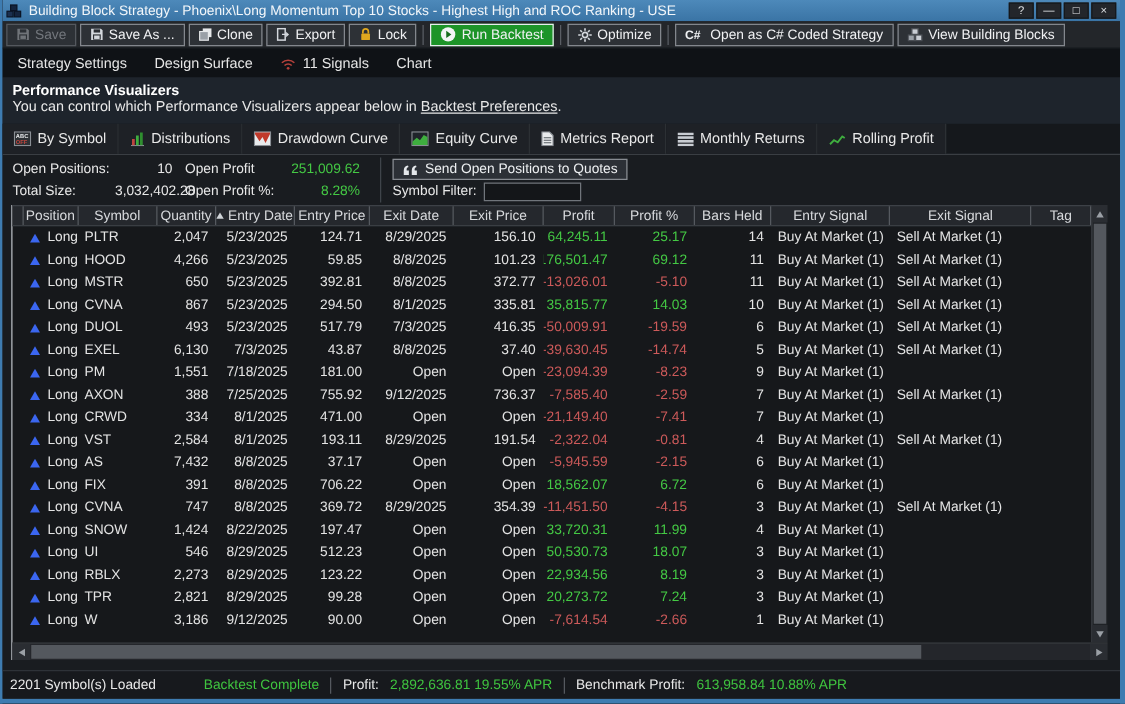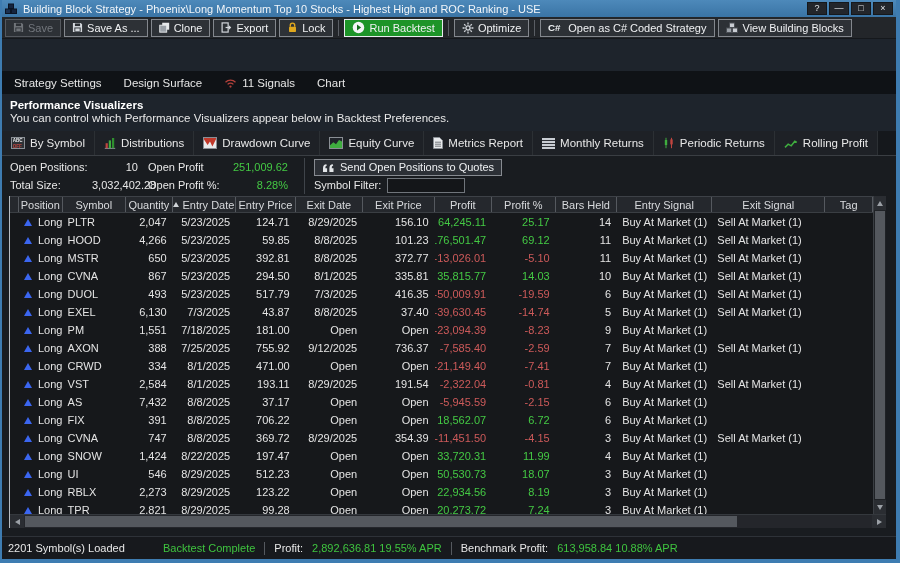--- a/index.html
+++ b/index.html
@@ -15,28 +15,28 @@
   .win-ctl{ width:20px; height:13px; background:#23262b; border:1px solid #15181c; color:#e0e3e6; font-size:9px; line-height:11px; text-align:center; cursor:default;}
   .icon{ display:inline-flex; align-items:center; justify-content:center; }
   
   .toolbar{ height:22px; background:#23262a; display:flex; align-items:center; padding:0 3px; gap:3px; flex:0 0 auto; border-bottom:1px solid #15181c;}
   .tb-btn{ height:18px; display:inline-flex; align-items:center; gap:4px; padding:0 7px; background:#2d3136; border:1px solid #83878d; color:#f0f1f3; font-size:11px; white-space:nowrap; font-family:inherit; cursor:default;}
   .tb-btn.disabled{ color:#73777d; border-color:#54585e; }
   .tb-btn.disabled .icon{ opacity:.4; }
   .tb-btn.primary{ background:#1d9428; border-color:#e8ebee; }
   .tb-sep{ width:1px; height:16px; background:#5a5e64; margin:0 2px; }
   
-  .main-tabs{ height:23px; background:#0f1216; display:flex; align-items:stretch; padding-left:1px; flex:0 0 auto;margin-top:32px;}
+  .main-tabs{ height:23px; background:#0f1216; display:flex; align-items:stretch; padding-left:1px; flex:0 0 auto;}
   .main-tab{ display:flex; align-items:center; gap:5px; padding:0 11px; font-size:11.5px; color:#e6e6e6; white-space:nowrap; cursor:default;}
   .main-tab.selected{ background:#2f343a; }
   
   .content{ flex:1; display:flex; flex-direction:column; background:#1e242c; padding-top:5px; min-height:0;}
   .pv-heading{ font-size:11.5px; font-weight:bold; color:#ffffff; margin:0 0 1px 8px; }
   .pv-sub{ font-size:11.5px; color:#e8e8e8; margin-left:8px; }
-  .pv-sub a{ color:#e8e8e8; cursor:pointer;}
+  .pv-sub a{ color:#e8e8e8; text-decoration:underline; cursor:pointer;}
   .viz-strip{ display:flex; align-items:stretch; height:25px; margin-top:7px; background:#15181c; border-bottom:1px solid #3a3e43; flex:0 0 auto;}
   .viz-tab{ display:inline-flex; align-items:center; gap:5px; padding:0 9px; font-size:11.5px; color:#e8e8e8; background:#1e2126; border-right:1px solid #2c3034; white-space:nowrap; cursor:default;}
   .viz-tab.selected{ background:#40454c; border:1px solid #9ba0a6; border-bottom:1px solid #40454c; margin-bottom:-1px; }
   
   .positions-panel{ flex:1; display:flex; flex-direction:column; background:#191c20; min-height:0; }
   .summary{ display:grid; grid-template-columns:82px 46px 10px 78px 62px 10px 1fr; grid-auto-rows:18px; padding:2px 4px 2px 8px; font-size:11px; color:#e8e8e8; align-items:center; flex:0 0 auto;}
   .s-label{ white-space:nowrap; }
   .s-value{ text-align:right; white-space:nowrap; }
   .green{ color:#44c944; }
   .red{ color:#cd5a5a; }
@@ -276,31 +276,20 @@
                 <rect x="0" y="3" width="13" height="2.1"></rect>
                 <rect x="0" y="6" width="13" height="2.1"></rect>
                 <rect x="0" y="9" width="13" height="2"></rect>
               </g>
             </svg>
           </span>
           <span>Monthly Returns</span>
         </div>
         <div class="viz-tab">
           <span class="icon">
-            <svg width="12" height="12" viewBox="0 0 12 12">
-              <path d="M3 0.8v10.4" stroke="#3fae3f"></path>
-              <rect x="1.8" y="3" width="2.4" height="5" fill="#3fae3f"></rect>
-              <path d="M8.5 0.8v10.4" stroke="#c0453f"></path>
-              <rect x="7.3" y="2.4" width="2.4" height="5" fill="#c0453f"></rect>
-            </svg>
-          </span>
-          <span>Periodic Returns</span>
-        </div>
-        <div class="viz-tab">
-          <span class="icon">
             <svg width="14" height="11" viewBox="0 0 14 11">
               <path d="M1 9.4l3.2-3.2 3 1.6 3.6-4.6 2 1.2" fill="none" stroke="#3fae3f" stroke-width="1.5"></path>
             </svg>
           </span>
           <span>Rolling Profit</span>
         </div>
       </div>
 
     <div class="positions-panel">
       <div class="summary">

